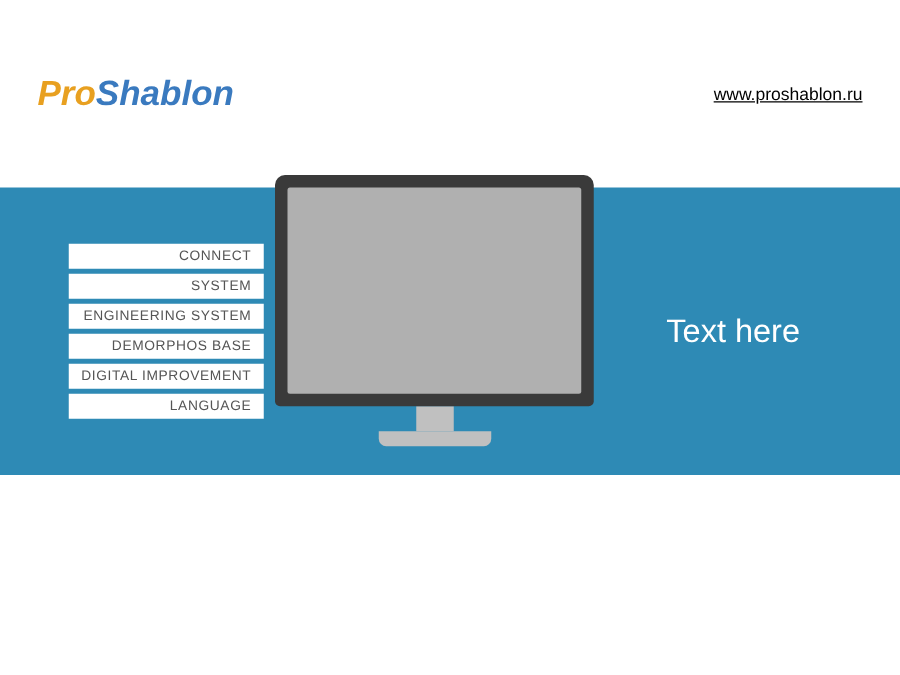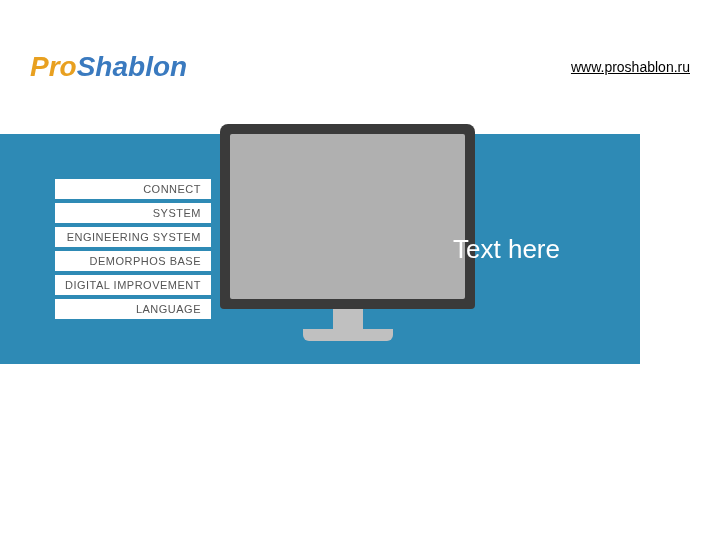--- a/index.html
+++ b/index.html
@@ -1,21 +1,21 @@
 <!DOCTYPE html>
 <html><head>
   <meta charset="utf-8">
   <style>
     * { margin: 0; padding: 0; box-sizing: border-box; }
     body { width: 720px; height: 540px; overflow: hidden; font-family: Arial, sans-serif; background: #fff; }
 
     
     #header {
       width: 720px;
-      height: 134px;
+      height: 150px;
       background: #fff;
       display: flex;
       align-items: center;
       justify-content: space-between;
       padding: 20px 30px;
       border-bottom: none;
     }
 
     #logo-area {
       display: flex;
@@ -38,21 +38,21 @@
 
     #header-link {
       color: #000000;
       text-decoration: underline;
       font-size: 14px;
       text-align: right;
     }
 
     
     #blue-section {
-      width: 640px;
+      width: 720px;
       height: 230px;
       background: #2e8ab5;
       position: relative;
       display: flex;
       align-items: center;
     }
 
     
     #menu-container {
       position: absolute;

